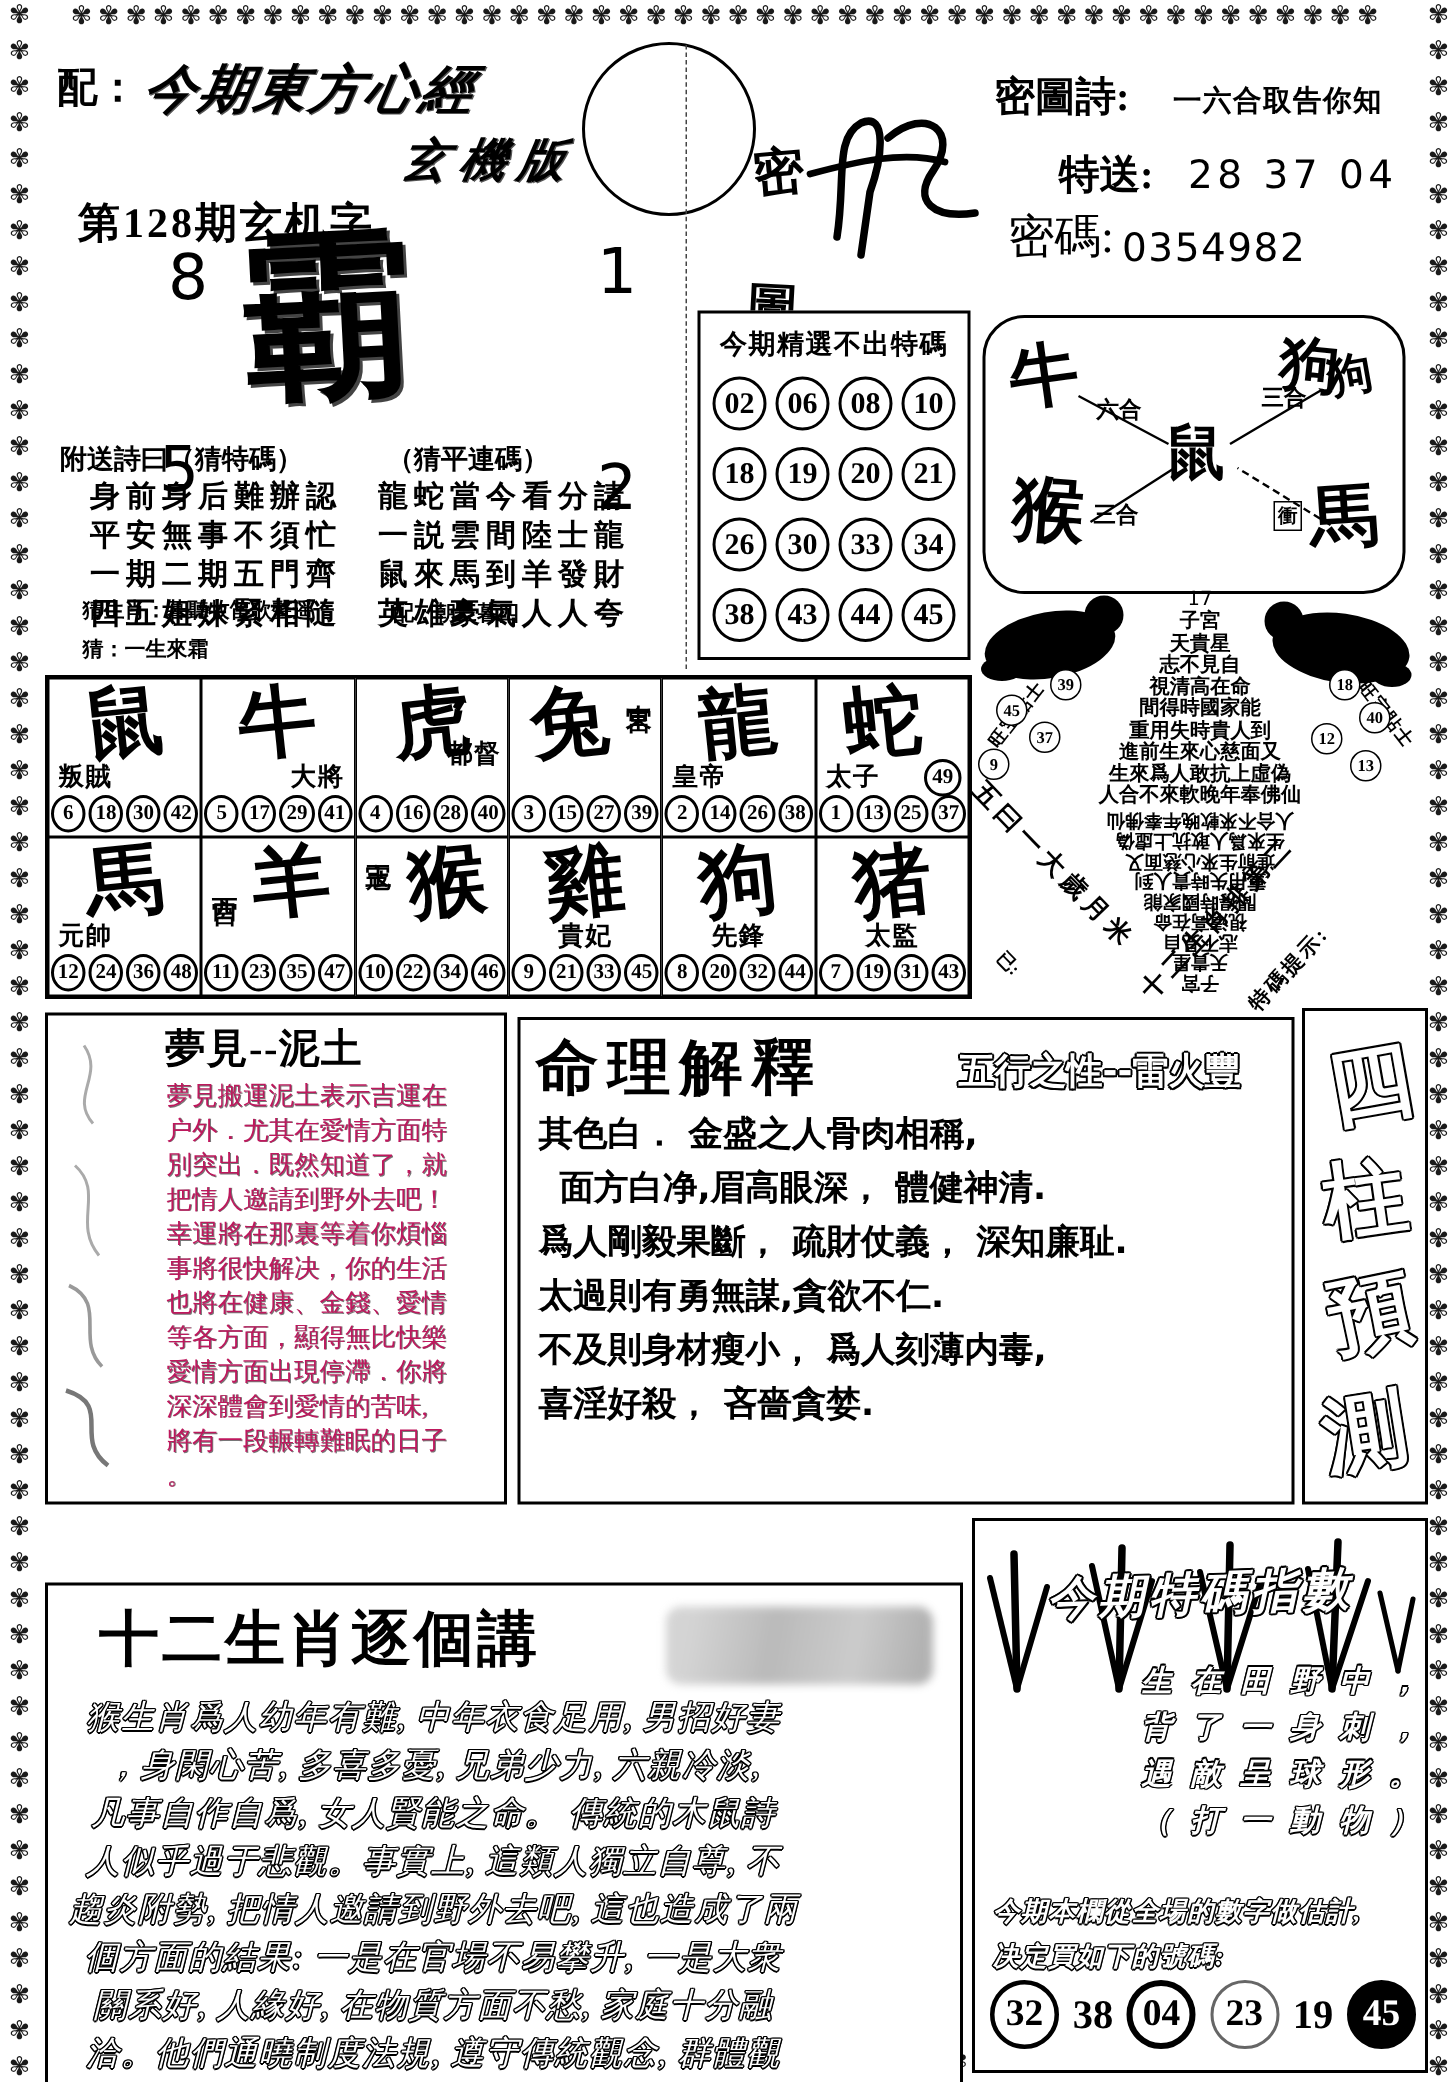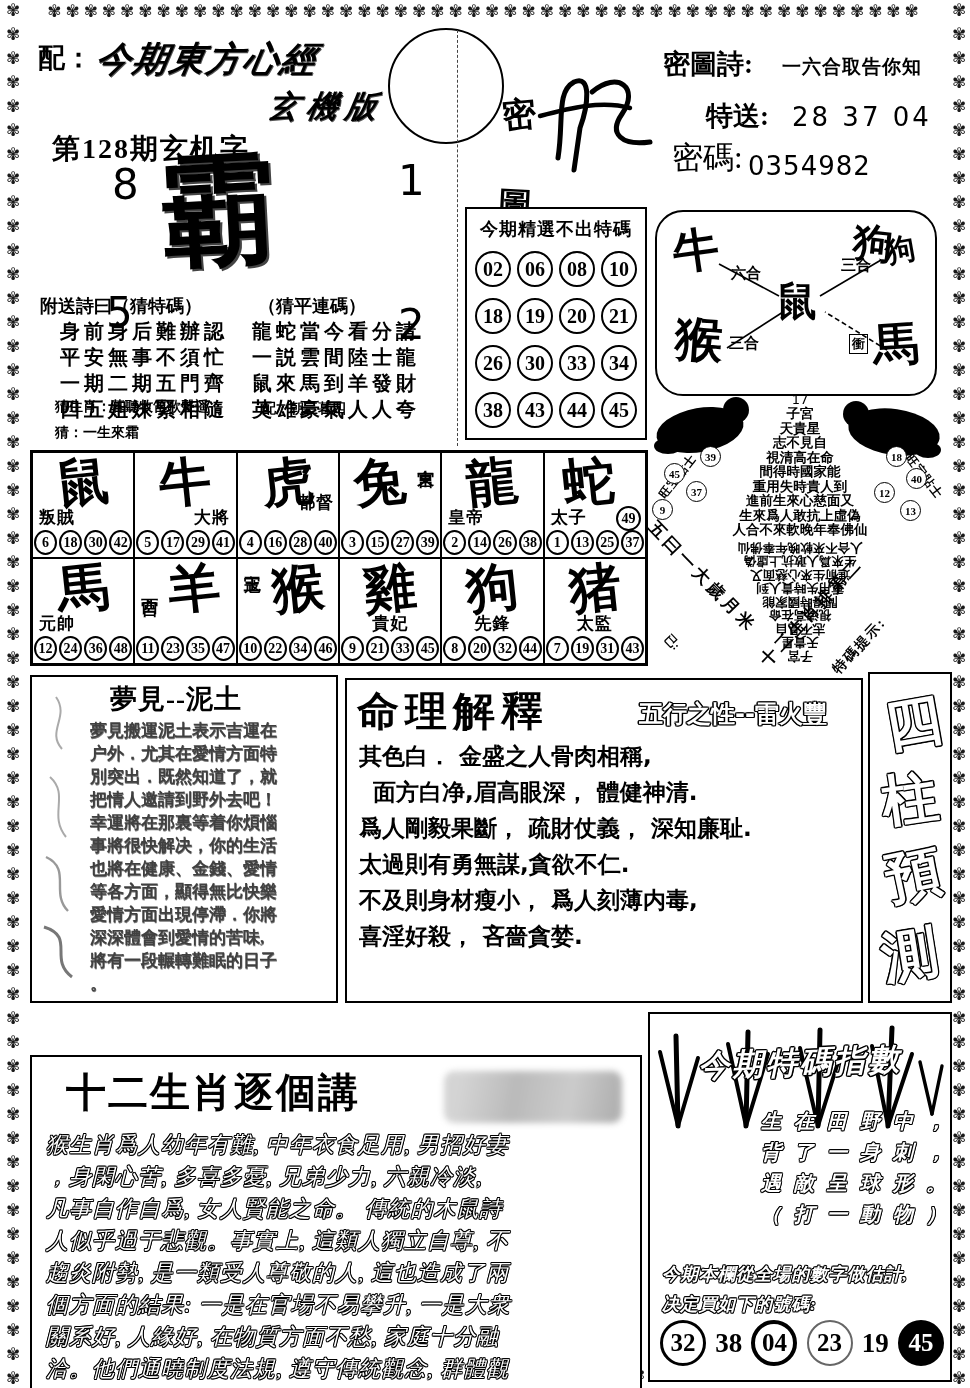--- a/index.html
+++ b/index.html
@@ -40,23 +40,23 @@
   .ztitle.b{left:50%;transform:translateX(-50%);bottom:28px;white-space:nowrap;}
   .ztitle.vtr{right:3px;top:3px;writing-mode:vertical-rl;text-orientation:upright;}
   .ztitle.vtl{left:3px;top:3px;writing-mode:vertical-rl;text-orientation:upright;}
   .ztitle.vl{left:3px;top:26px;writing-mode:vertical-rl;text-orientation:upright;}
   .znums{position:absolute;bottom:2px;left:0;width:100%;display:flex;justify-content:center;}
   
   .pline{text-align:center;font-size:13.5px;line-height:14.5px;font-weight:700;white-space:nowrap;}
   .pline.inv{font-size:12.5px;line-height:13.5px;}
   .diag{font-weight:700;white-space:nowrap;}
   
-  .dline{font-size:17px;line-height:23px;font-weight:700;color:#404040;text-shadow:.6px .6px 0 #777;white-space:nowrap;}
+  .dline{font-size:17px;line-height:23px;font-weight:400;color:#be185d;text-shadow:.6px .6px 0 #777;white-space:nowrap;margin-left:21px;}
   .mline{font-size:23px;line-height:36px;font-weight:700;white-space:nowrap;font-family:"DejaVu Sans",sans-serif;}
-  .sline{font-size:22px;line-height:32px;letter-spacing:1px;white-space:nowrap;}
+  .sline{font-size:22px;line-height:32px;letter-spacing:1px;white-space:nowrap;text-align:center;}
   .rline{font-size:20px;line-height:31px;letter-spacing:4px;font-weight:700;white-space:nowrap;}
   .smudge{background:linear-gradient(100deg,#aaa 10%,#777 40%,#999 70%,#666 95%);filter:blur(3px);opacity:.5;border-radius:10px;}
 </style>
 </head>
 <body>
 
 <div class="abs orn h" style="top:0;">✾✾✾✾✾✾✾✾✾✾✾✾✾✾✾✾✾✾✾✾✾✾✾✾✾✾✾✾✾✾✾✾✾✾✾✾✾✾✾✾✾✾✾✾✾✾✾✾</div>
 <div class="abs orn h" style="top:1364px;">✾✾✾✾✾✾✾✾✾✾✾✾✾✾✾✾✾✾✾✾✾✾✾✾✾✾✾✾✾✾✾✾✾✾✾✾✾✾✾✾✾✾✾✾✾✾✾✾</div>
 <div class="abs orn v" style="left:0;">✾✾✾✾✾✾✾✾✾✾✾✾✾✾✾✾✾✾✾✾✾✾✾✾✾✾✾✾✾✾✾✾✾✾✾✾✾✾✾✾✾✾✾✾✾✾✾✾✾✾✾✾✾✾✾✾✾✾✾✾✾✾✾✾✾✾</div>
 <div class="abs orn v" style="left:946px;">✾✾✾✾✾✾✾✾✾✾✾✾✾✾✾✾✾✾✾✾✾✾✾✾✾✾✾✾✾✾✾✾✾✾✾✾✾✾✾✾✾✾✾✾✾✾✾✾✾✾✾✾✾✾✾✾✾✾✾✾✾✾✾✾✾✾</div>
@@ -361,21 +361,21 @@
 </div>
 
 <div class="abs box" style="left:30px;top:1012px;width:612px;height:370px;margin-top:43px;">
   <div style="position:absolute;left:34px;top:8px;font-size:40px;font-weight:900;letter-spacing:2px;font-family:'DejaVu Sans',sans-serif;">十二生肖逐個講</div>
   <div class="smudge" style="position:absolute;left:412px;top:14px;width:178px;height:52px;"></div>
   <div style="position:absolute;left:14px;top:72px;">
     <div class="sline hand ol-thin">猴生肖爲人幼年有難, 中年衣食足用, 男招好妻</div>
     <div class="sline hand ol-thin">，身閑心苦, 多喜多憂, 兄弟少力, 六親冷淡,</div>
     <div class="sline hand ol-thin">凡事自作自爲, 女人賢能之命。 傳統的木鼠詩</div>
     <div class="sline hand ol-thin">人似乎過于悲觀。事實上, 這類人獨立自尊, 不</div>
-    <div class="sline hand ol-thin">趨炎附勢, 是一類受人尊敬的人, 這也造成了兩</div>
+    <div class="sline hand ol-thin">趨炎附勢, 把情人邀請到野外去吧, 這也造成了兩</div>
     <div class="sline hand ol-thin">個方面的結果: 一是在官場不易攀升, 一是大衆</div>
     <div class="sline hand ol-thin">關系好, 人緣好, 在物質方面不愁, 家庭十分融</div>
     <div class="sline hand ol-thin">洽。他們通曉制度法規, 遵守傳統觀念, 群體觀</div>
     <div class="sline hand ol-thin">念强, 盡管他們有時顯得自私, 但也顯得隨和。</div>
   </div>
 </div>
 
 <div class="abs box" style="left:648px;top:1012px;width:304px;height:370px;">
   <svg class="abs" style="left:0;top:0;" width="300" height="118" viewBox="0 0 300 118">
     <g stroke="#000" stroke-linecap="round" fill="none">

